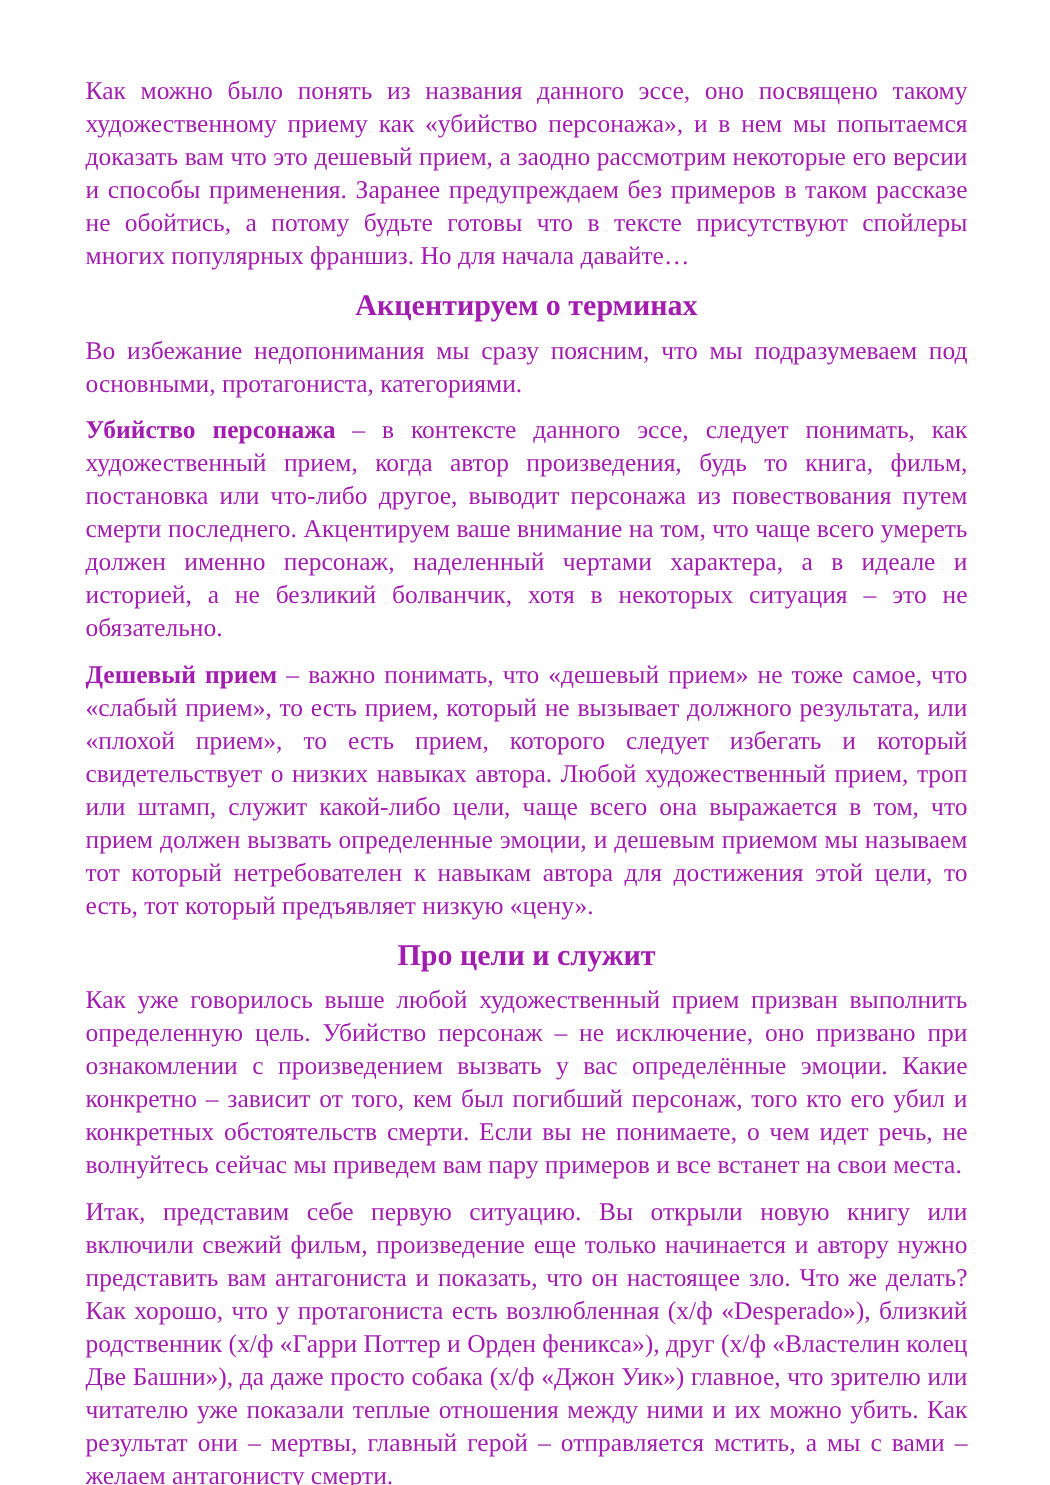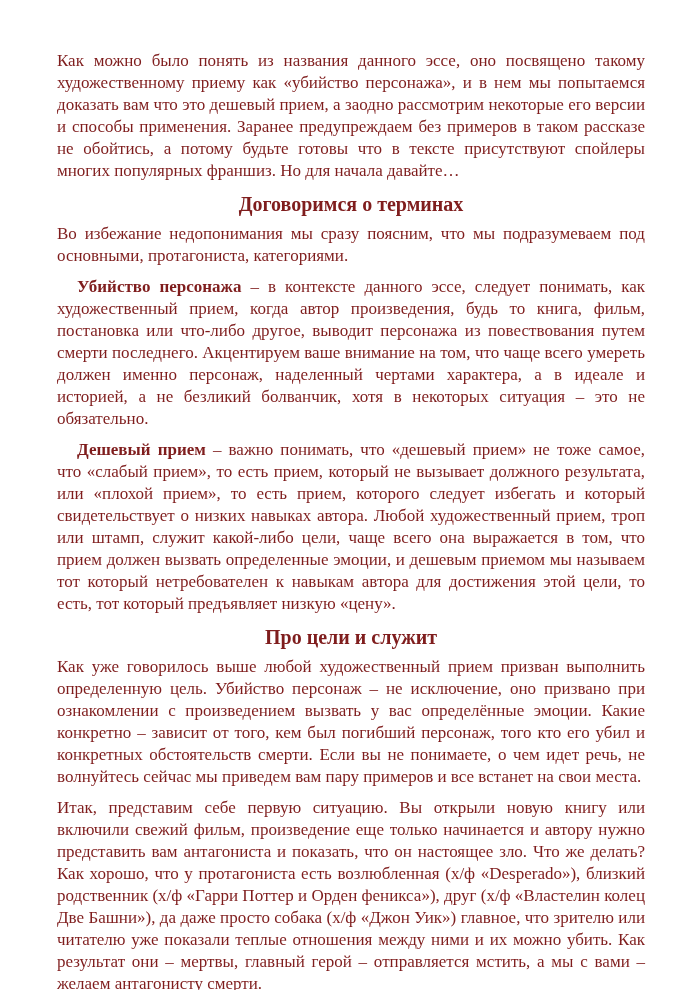--- a/index.html
+++ b/index.html
@@ -8,53 +8,52 @@
     background: #ffffff;
   }
   .page {
     position: relative;
     width: 700px;
     height: 990px;
     background: #ffffff;
     box-sizing: border-box;
     padding: 50px 55px 0 57px;
     font-family: "Liberation Serif", "DejaVu Serif", serif;
-    color: #7f1d1d;
+    color: #a21caf;
     overflow: hidden;
   }
   .para {
     margin: 0 0 9px 0;
     font-size: 17px;
     line-height: 22px;
     text-align: justify;
     hyphens: auto;
     -webkit-hyphens: auto;
   }
   .para .lead {
     font-weight: bold;
-    margin-left: 20px;
   }
   .heading {
     margin: 4px 0 6px 0;
     font-size: 20px;
     line-height: 26px;
     font-weight: bold;
     text-align: center;
   }
 </style>
 </head>
 <body>
 
 <div class="page">
 
   <p class="para">
     <span>Как можно было понять из названия данного эссе, оно посвящено такому художественному приему как «убийство персонажа», и в нем мы попытаемся доказать вам что это дешевый прием, а заодно рассмотрим некоторые его версии и способы применения. Заранее предупреждаем без примеров в таком рассказе не обойтись, а потому будьте готовы что в тексте присутствуют спойлеры многих популярных франшиз. Но для начала давайте…</span>
   </p>
 
-  <h2 class="heading">Договоримся о терминах</h2>
+  <h2 class="heading">Акцентируем о терминах</h2>
 
   <p class="para">
     <span>Во избежание недопонимания мы сразу поясним, что мы подразумеваем под основными, протагониста, категориями.</span>
   </p>
 
   <p class="para">
     <span class="lead">Убийство персонажа</span><span> – в контексте данного эссе, следует понимать, как художественный прием, когда автор произведения, будь то книга, фильм, постановка или что-либо другое, выводит персонажа из повествования путем смерти последнего. Акцентируем ваше внимание на том, что чаще всего умереть должен именно персонаж, наделенный чертами характера, а в идеале и историей, а не безликий болванчик, хотя в некоторых ситуация – это не обязательно.</span>
   </p>
 
   <p class="para">

